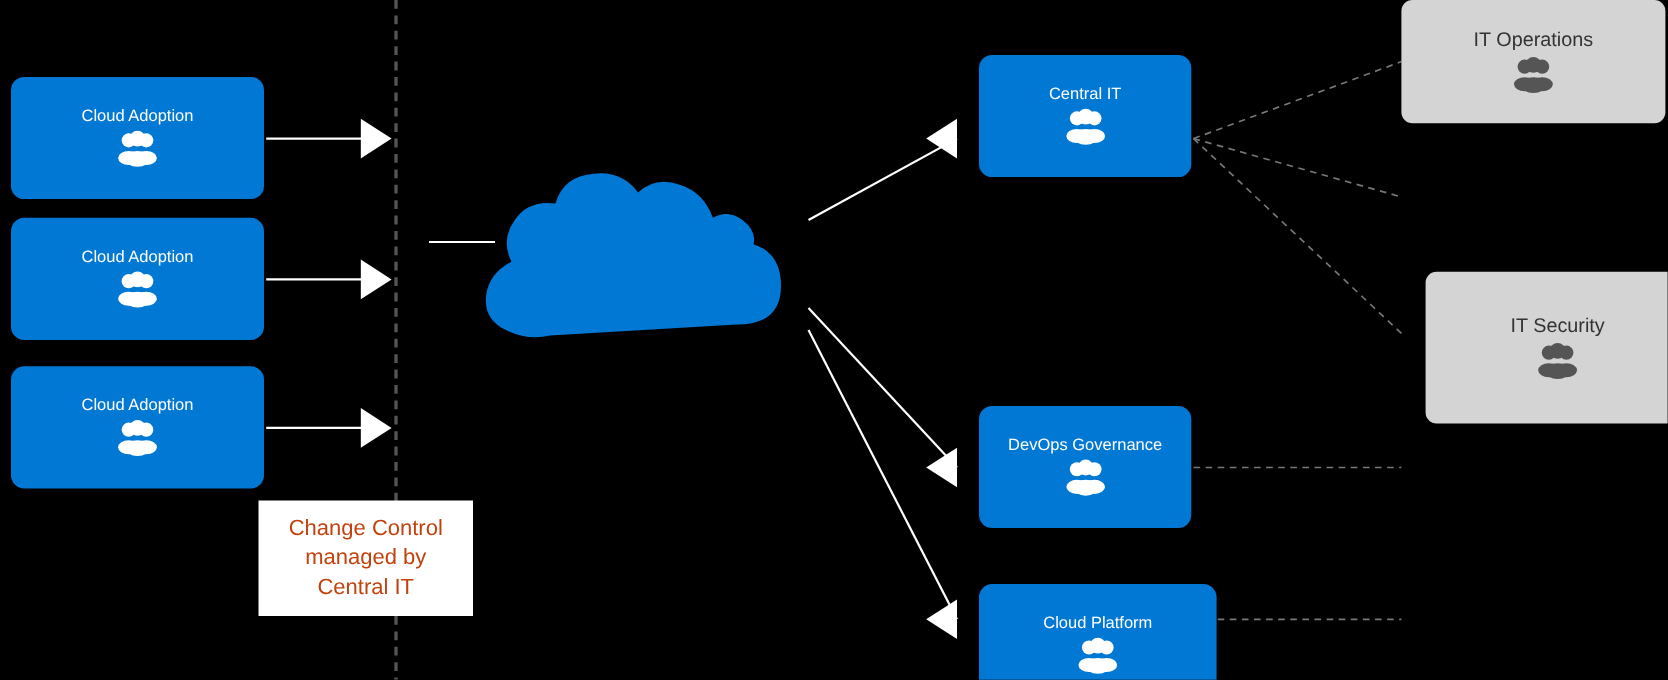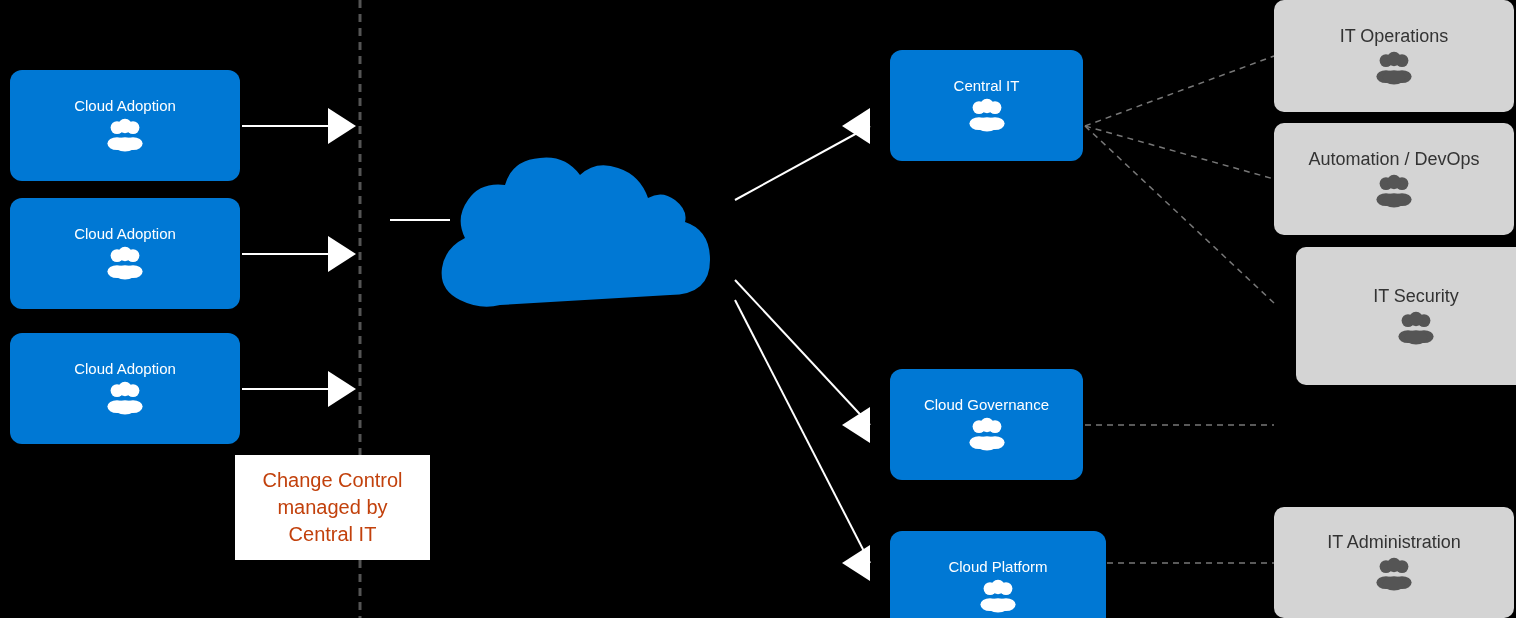--- a/index.html
+++ b/index.html
@@ -206,21 +206,21 @@
       <circle cx="20" cy="12" r="8"></circle>
       <ellipse cx="20" cy="32" rx="12" ry="8"></ellipse>
       <circle cx="40" cy="12" r="8"></circle>
       <ellipse cx="40" cy="32" rx="12" ry="8"></ellipse>
       <circle cx="30" cy="10" r="9"></circle>
       <ellipse cx="30" cy="33" rx="14" ry="9"></ellipse>
     </svg>
   </div>
 
   <div class="blue-box" style="top:369px; left:890px; width:193px; height:111px;">
-    <span class="box-label">Cloud Governance</span>
+    <span class="box-label">DevOps Governance</span>
     <svg class="people-icon" viewBox="0 0 60 45" fill="white">
       <circle cx="20" cy="12" r="8"></circle>
       <ellipse cx="20" cy="32" rx="12" ry="8"></ellipse>
       <circle cx="40" cy="12" r="8"></circle>
       <ellipse cx="40" cy="32" rx="12" ry="8"></ellipse>
       <circle cx="30" cy="10" r="9"></circle>
       <ellipse cx="30" cy="33" rx="14" ry="9"></ellipse>
     </svg>
   </div>
 
@@ -241,50 +241,28 @@
     <svg class="people-icon" viewBox="0 0 60 45" fill="#555">
       <circle cx="20" cy="12" r="8"></circle>
       <ellipse cx="20" cy="32" rx="12" ry="8"></ellipse>
       <circle cx="40" cy="12" r="8"></circle>
       <ellipse cx="40" cy="32" rx="12" ry="8"></ellipse>
       <circle cx="30" cy="10" r="9"></circle>
       <ellipse cx="30" cy="33" rx="14" ry="9"></ellipse>
     </svg>
   </div>
 
-  <div class="gray-box" style="top:123px; left:1274px; width:240px; height:112px;">
-    <span class="box-label">Automation / DevOps</span>
-    <svg class="people-icon" viewBox="0 0 60 45" fill="#555">
-      <circle cx="20" cy="12" r="8"></circle>
-      <ellipse cx="20" cy="32" rx="12" ry="8"></ellipse>
-      <circle cx="40" cy="12" r="8"></circle>
-      <ellipse cx="40" cy="32" rx="12" ry="8"></ellipse>
-      <circle cx="30" cy="10" r="9"></circle>
-      <ellipse cx="30" cy="33" rx="14" ry="9"></ellipse>
-    </svg>
-  </div>
 
   <div class="gray-box" style="top:247px; left:1296px; width:240px; height:138px;">
     <span class="box-label">IT Security</span>
     <svg class="people-icon" viewBox="0 0 60 45" fill="#555">
       <circle cx="20" cy="12" r="8"></circle>
       <ellipse cx="20" cy="32" rx="12" ry="8"></ellipse>
       <circle cx="40" cy="12" r="8"></circle>
       <ellipse cx="40" cy="32" rx="12" ry="8"></ellipse>
       <circle cx="30" cy="10" r="9"></circle>
       <ellipse cx="30" cy="33" rx="14" ry="9"></ellipse>
     </svg>
   </div>
 
 
-  <div class="gray-box" style="top:507px; left:1274px; width:240px; height:111px;">
-    <span class="box-label">IT Administration</span>
-    <svg class="people-icon" viewBox="0 0 60 45" fill="#555">
-      <circle cx="20" cy="12" r="8"></circle>
-      <ellipse cx="20" cy="32" rx="12" ry="8"></ellipse>
-      <circle cx="40" cy="12" r="8"></circle>
-      <ellipse cx="40" cy="32" rx="12" ry="8"></ellipse>
-      <circle cx="30" cy="10" r="9"></circle>
-      <ellipse cx="30" cy="33" rx="14" ry="9"></ellipse>
-    </svg>
-  </div>
 
 </div>
 
 </body></html>

